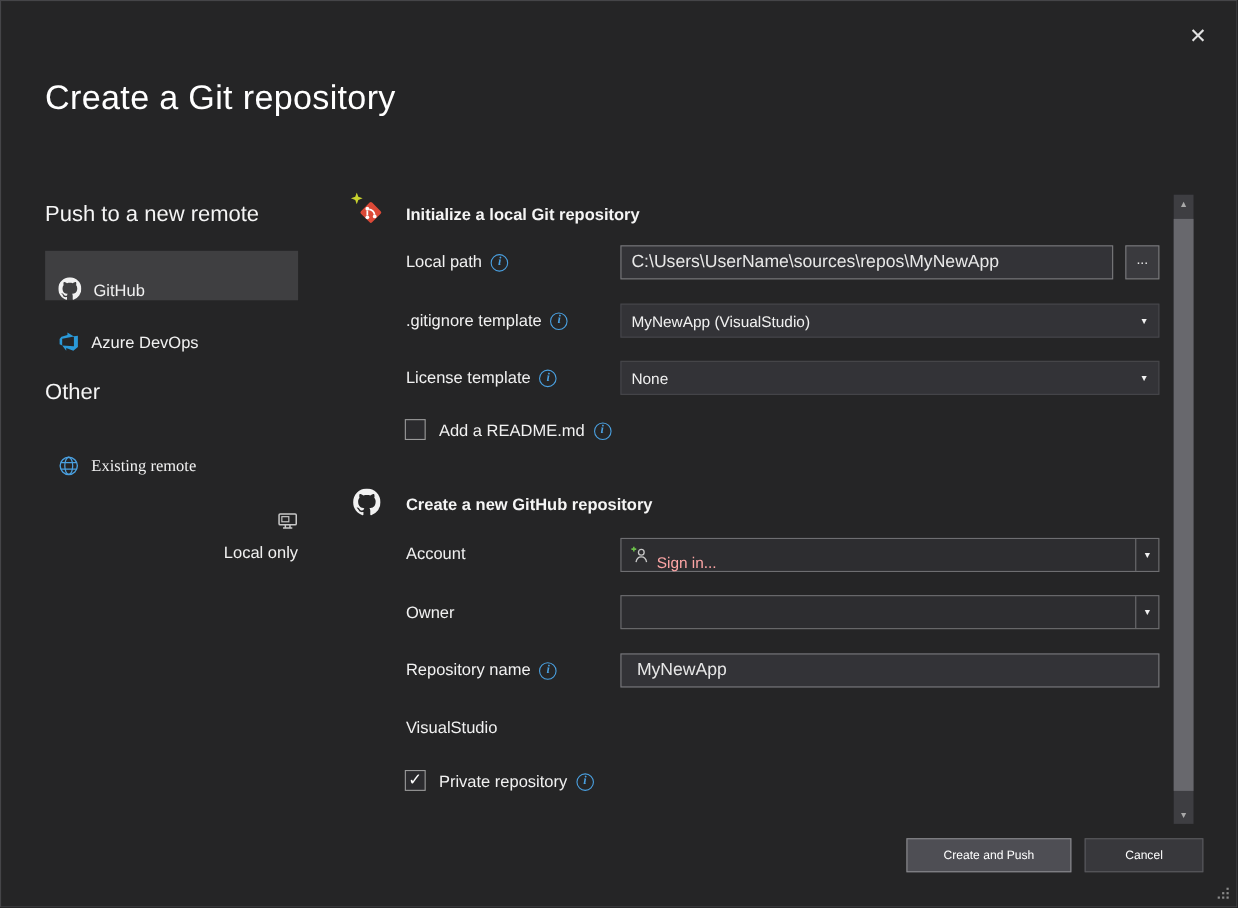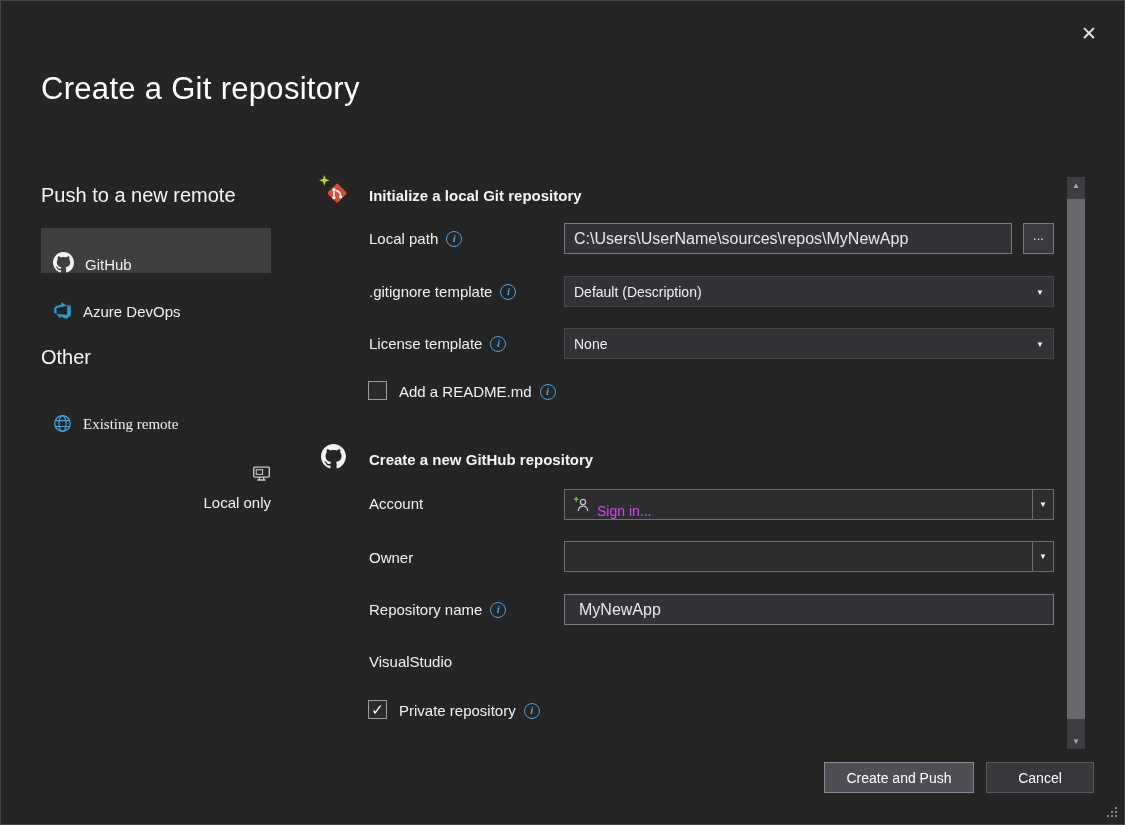--- a/index.html
+++ b/index.html
@@ -94,21 +94,21 @@
     font-size:8px; color:#f1f1f1;
   }
 
   .combo2{
     position:absolute; left:563px; width:490px; height:31px;
     background:#2d2d30; border:1px solid #6e6e71;
     display:flex; align-items:center; gap:7px; padding:0 8px;
     font-size:14px; cursor:pointer;
   }
   .ac-combo{ top:488px; } .ow-combo{ top:540px; }
-  .ghost{ color:#d946ef;margin-top:12px; }
+  .ghost{ color:#fca5a5;margin-top:12px; }
   .arrow-box{
     position:absolute; right:0; top:0; bottom:0; width:21px;
     border-left:1px solid #6e6e71; display:flex; align-items:center;
     justify-content:center; cursor:pointer;
   }
   .arrow-box span{ font-size:8px; color:#f1f1f1; }
 
   
   .checkbox{
     position:absolute; left:367px; width:19px; height:19px;
@@ -138,21 +138,21 @@
   .sb-up{ top:0; } .sb-down{ bottom:0; }
   .sb-thumb{
     position:absolute; left:0; top:22px; width:18px; height:520px;
     background:#68686d; cursor:pointer;
   }
 
   
   .btn{
     position:absolute; top:761px; height:31px;
     display:flex; align-items:center; justify-content:center;
-    font-size:14px; color:#ffffff; cursor:pointer;text-align:right;
+    font-size:11px; color:#ffffff; cursor:pointer;text-align:right;
   }
   .btn-create{ left:823px; width:150px; background:#4e4e54; border:1px solid #8a8a8e; }
   .btn-cancel{ left:985px; width:108px; background:#38383c; border:1px solid #5a5a5e; }
 
   .grip{ position:absolute; right:5px; bottom:5px; }
 </style>
 </head>
 <body>
 
 <div class="dialog">
@@ -216,21 +216,21 @@
   <input class="text-input lp-input" value="C:\Users\UserName\sources\repos\MyNewApp" style="">
   <div class="browse-btn">
     <span>...</span>
   </div>
 
   <div class="flabel gi-label">
     <span>.gitignore template</span>
     <span class="info">i</span>
   </div>
   <div class="combo gi-combo">
-    <span>Default (Description)</span>
+    <span>MyNewApp (VisualStudio)</span>
     <span class="arrow">▼</span>
   </div>
 
   <div class="flabel lt-label">
     <span>License template</span>
     <span class="info">i</span>
   </div>
   <div class="combo lt-combo">
     <span>None</span>
     <span class="arrow">▼</span>

